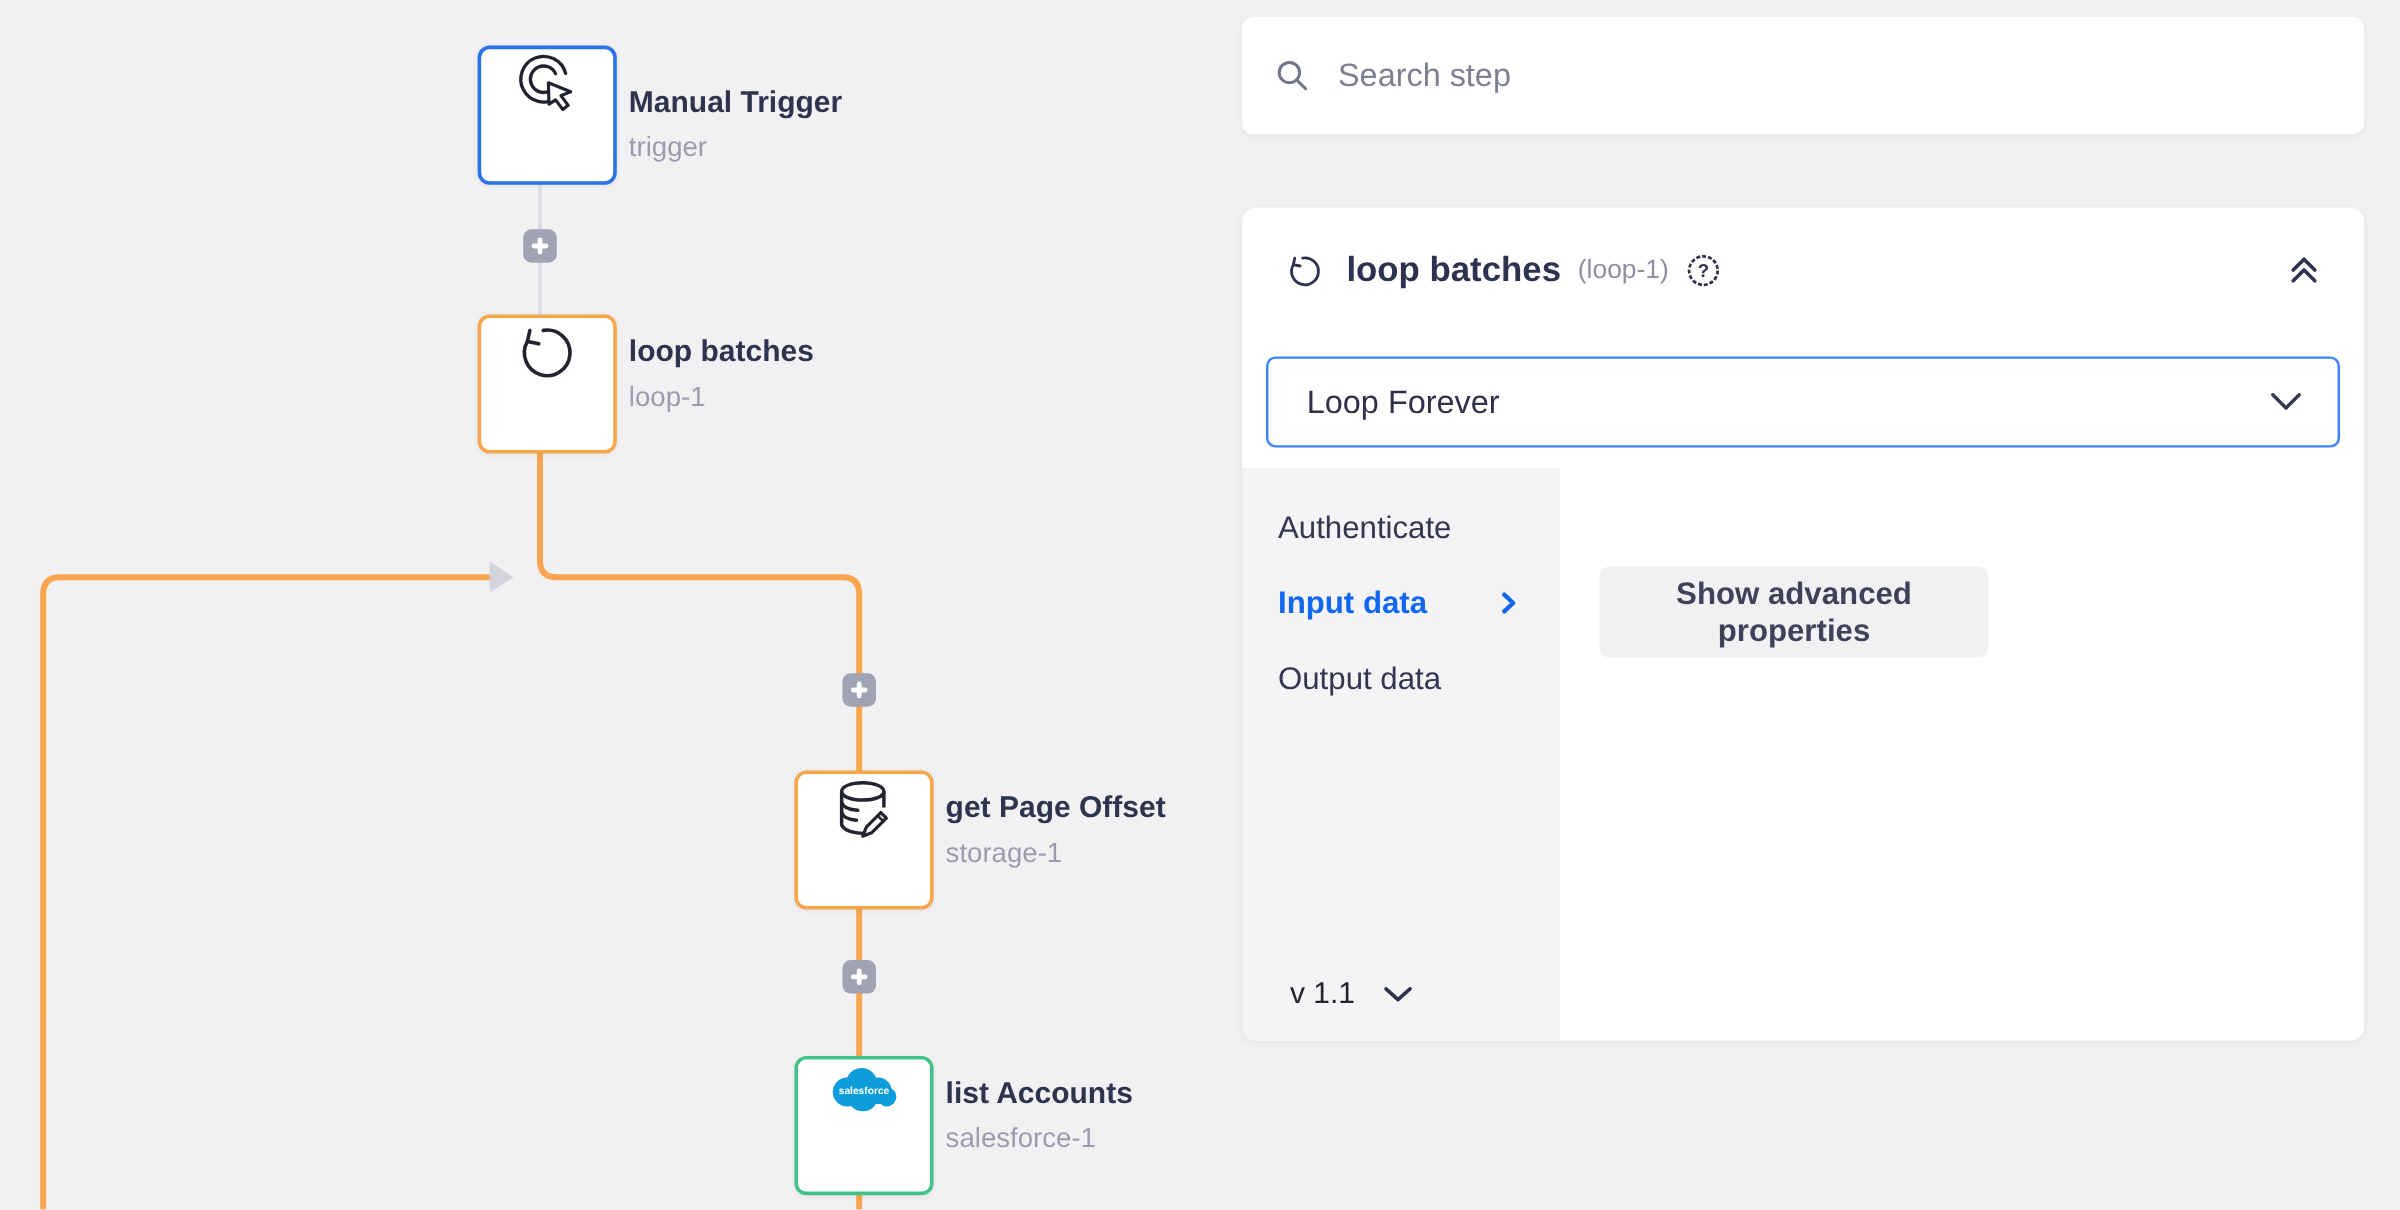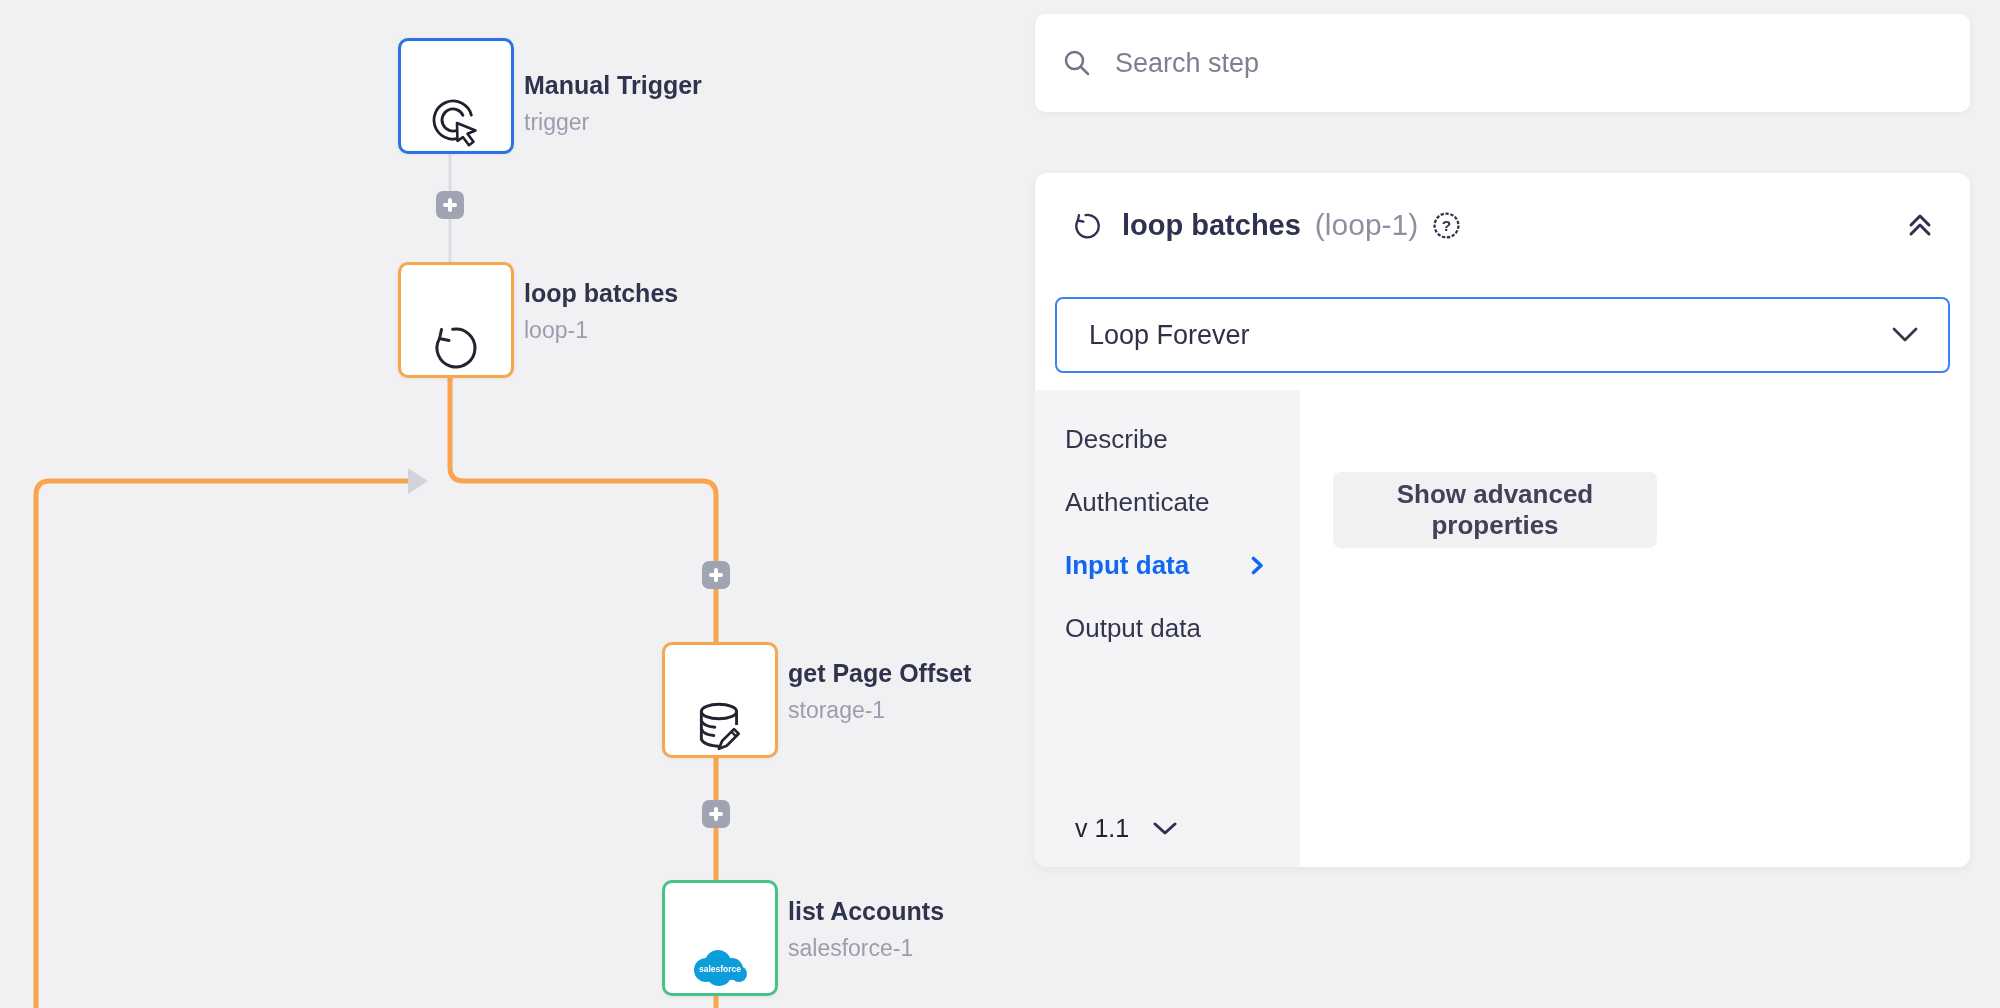--- a/index.html
+++ b/index.html
@@ -2,21 +2,21 @@
 <html><head>
 <meta charset="utf-8">
 <style>
   html,body{margin:0;padding:0;}
   body{font-family:"Liberation Sans","DejaVu Sans",sans-serif;background:#f1f1f3;}
   #app{position:relative;width:2000px;height:1008px;background:#f1f1f3;overflow:hidden;}
 
   
   #connectors{position:absolute;left:0;top:0;z-index:1;}
   .node{position:absolute;width:110px;height:110px;background:#fff;border-radius:10px;
-        box-shadow:0 1px 4px rgba(20,20,40,.06);display:flex;align-items:flex-end;justify-content:center;z-index:2;}
+        box-shadow:0 1px 4px rgba(20,20,40,.06);display:flex;align-items:flex-start;justify-content:center;z-index:2;}
   .node.trigger{border:3px solid #2b72e8;left:398px;top:38px;}
   .node.loop{border:3px solid #f7a64e;left:398px;top:262px;}
   .node.storage{border:3px solid #f7a64e;left:662px;top:642px;}
   .node.salesforce{border:3px solid #44c389;left:662px;top:880px;}
 
   .node-label{position:absolute;display:flex;flex-direction:column;gap:9px;z-index:2;}
   .node-label .t{font-size:25px;font-weight:bold;color:#30334e;line-height:30px;white-space:nowrap;}
   .node-label .s{font-size:23px;color:#9b9daf;line-height:27px;white-space:nowrap;}
   #lbl-trigger{left:524px;top:70px;}
   #lbl-loop{left:524px;top:278px;}
@@ -35,21 +35,21 @@
               box-shadow:0 2px 6px rgba(30,30,60,.05);display:flex;align-items:center;padding:0 28px;box-sizing:border-box;z-index:4;}
   #search-bar input{border:none;outline:none;flex:1;margin-left:22px;font-size:27px;color:#30334e;
                     font-family:"Liberation Sans","DejaVu Sans",sans-serif;background:transparent;}
   #search-bar input::placeholder{color:#7d8090;opacity:1;}
 
   
   #panel{position:absolute;left:1035px;top:173px;width:935px;height:694px;background:#fff;border-radius:12px;
          box-shadow:0 2px 8px rgba(30,30,60,.06);z-index:4;}
   #panel-header{position:absolute;left:0;top:0;right:0;height:104px;display:flex;align-items:center;padding:0 34px 0 36px;box-sizing:border-box;}
   #panel-header .title{font-size:29px;font-weight:bold;color:#2e3150;margin-left:18px;white-space:nowrap;}
-  #panel-header .step-id{font-size:30px;color:#8e90a2;margin-left:14px;white-space:nowrap;}
+  #panel-header .step-id{font-size:22px;color:#8e90a2;margin-left:14px;white-space:nowrap;}
   #panel-header .help{margin-left:14px;display:flex;align-items:center;cursor:pointer;}
   #panel-header .collapse{margin-left:auto;display:flex;align-items:center;cursor:pointer;}
 
   #loop-dropdown{position:absolute;left:20px;right:20px;top:124px;height:76px;border:2px solid #3b82f6;border-radius:8px;
                  display:flex;align-items:center;padding:0 30px 0 32px;box-sizing:border-box;cursor:pointer;background:#fff;}
   #loop-dropdown .val{font-size:27px;color:#2f3148;flex:1;}
 
   #panel-body{position:absolute;left:0;right:0;top:217px;bottom:0;display:flex;}
   #tab-col{width:265px;background:#f4f4f6;border-radius:0 0 0 12px;position:relative;padding-top:18px;box-sizing:border-box;flex-shrink:0;}
   .tab{height:63px;display:flex;align-items:center;padding:0 36px 0 30px;font-size:26px;color:#343651;cursor:pointer;}
@@ -169,23 +169,20 @@
     <div id="loop-dropdown">
       <span class="val">Loop Forever</span>
       <svg width="26" height="16" viewBox="0 0 26 16">
         <polyline points="2,2 13,13 24,2" stroke="#34374e" stroke-width="2.8" fill="none" stroke-linecap="round" stroke-linejoin="round"></polyline>
       </svg>
     </div>
 
     <div id="panel-body">
       <div id="tab-col">
         <div class="tab">
-          <span>Describe</span>
-        </div>
-        <div class="tab">
           <span>Authenticate</span>
         </div>
         <div class="tab active">
           <span>Input data</span>
           <span class="chev">
             <svg width="13" height="19" viewBox="0 0 13 19">
               <polyline points="2.5,2.5 10,9.5 2.5,16.5" stroke="#1267f1" stroke-width="3.6" fill="none" stroke-linecap="round" stroke-linejoin="round"></polyline>
             </svg>
           </span>
         </div>

